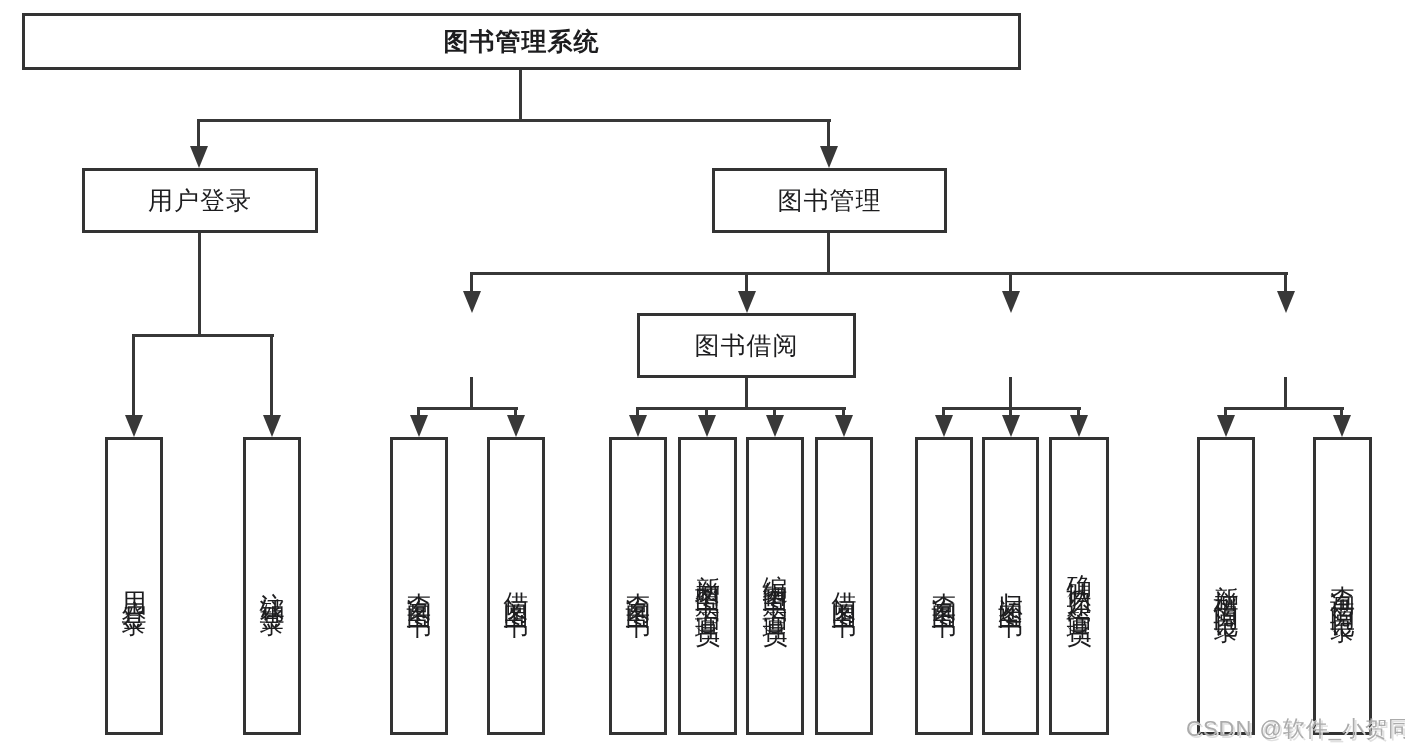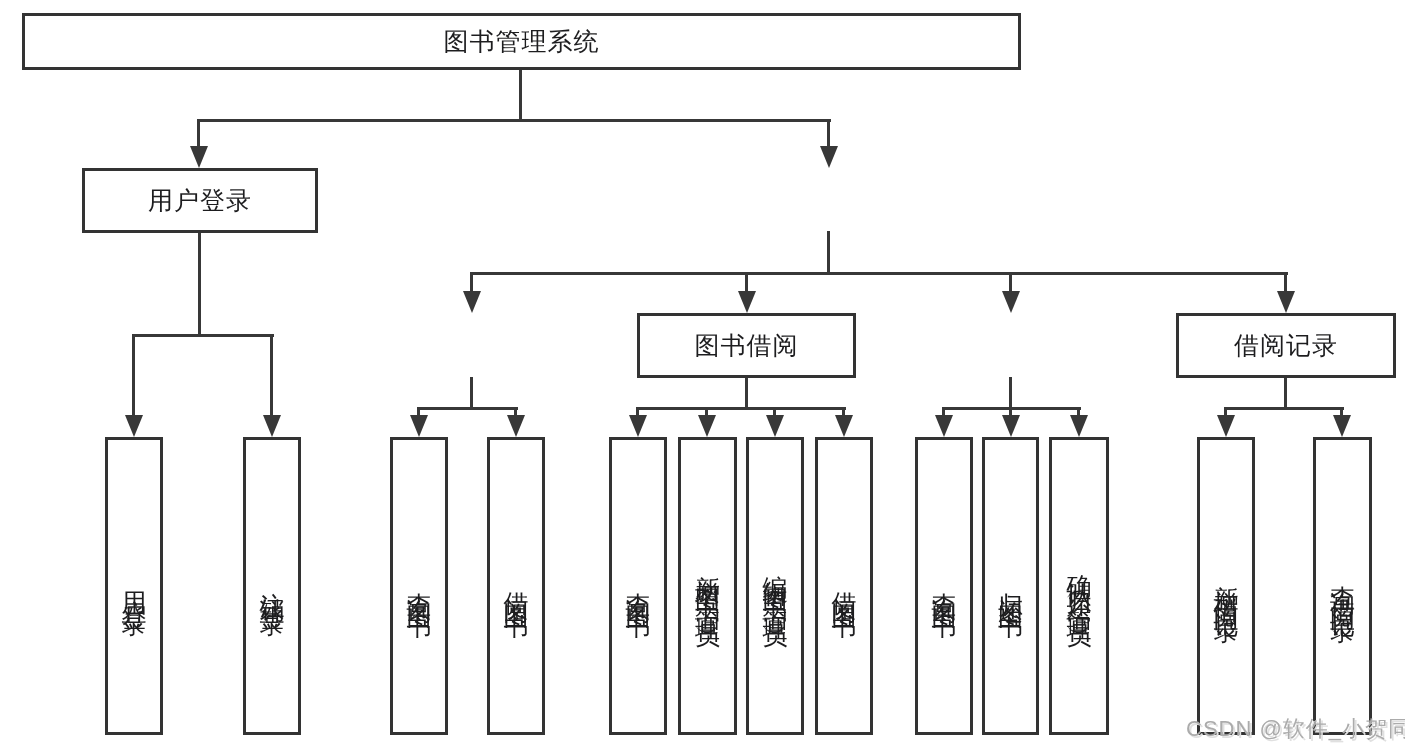--- a/index.html
+++ b/index.html
@@ -88,33 +88,33 @@
   <div class="arrow" style="left:1002px;top:415px;"></div>
   <div class="arrow" style="left:1070px;top:415px;"></div>
 
   <div class="vline" style="left:1284px;top:377px;height:33px;"></div>
   <div class="hline" style="left:1224px;top:407px;width:120px;"></div>
   <div class="vline" style="left:1224px;top:407px;height:10px;"></div>
   <div class="vline" style="left:1340px;top:407px;height:10px;"></div>
   <div class="arrow" style="left:1217px;top:415px;"></div>
   <div class="arrow" style="left:1333px;top:415px;"></div>
 
-  <div class="box" style="left:22px;top:13px;width:999px;height:57px;">
+  <div class="box" style="left:22px;top:13px;width:999px;height:57px;font-weight:bold;">
     <span class="lbl">图书管理系统</span>
   </div>
 
   <div class="box" style="left:82px;top:168px;width:236px;height:65px;">
     <span class="lbl">用户登录</span>
   </div>
+  <div class="box" style="left:712px;top:168px;width:235px;height:65px;">
+    <span class="lbl">图书管理</span>
+  </div>
 
   <div class="box" style="left:637px;top:313px;width:219px;height:65px;">
     <span class="lbl">图书借阅</span>
-  </div>
-  <div class="box" style="left:1176px;top:313px;width:220px;height:65px;">
-    <span class="lbl">借阅记录</span>
   </div>
 
   <div class="box leaf" style="left:105px;top:437px;width:58px;height:298px;">
     <span class="lbl">用户登录</span>
   </div>
   <div class="box leaf" style="left:243px;top:437px;width:58px;height:298px;">
     <span class="lbl">注销登录</span>
   </div>
 
   <div class="box leaf" style="left:390px;top:437px;width:58px;height:298px;">

